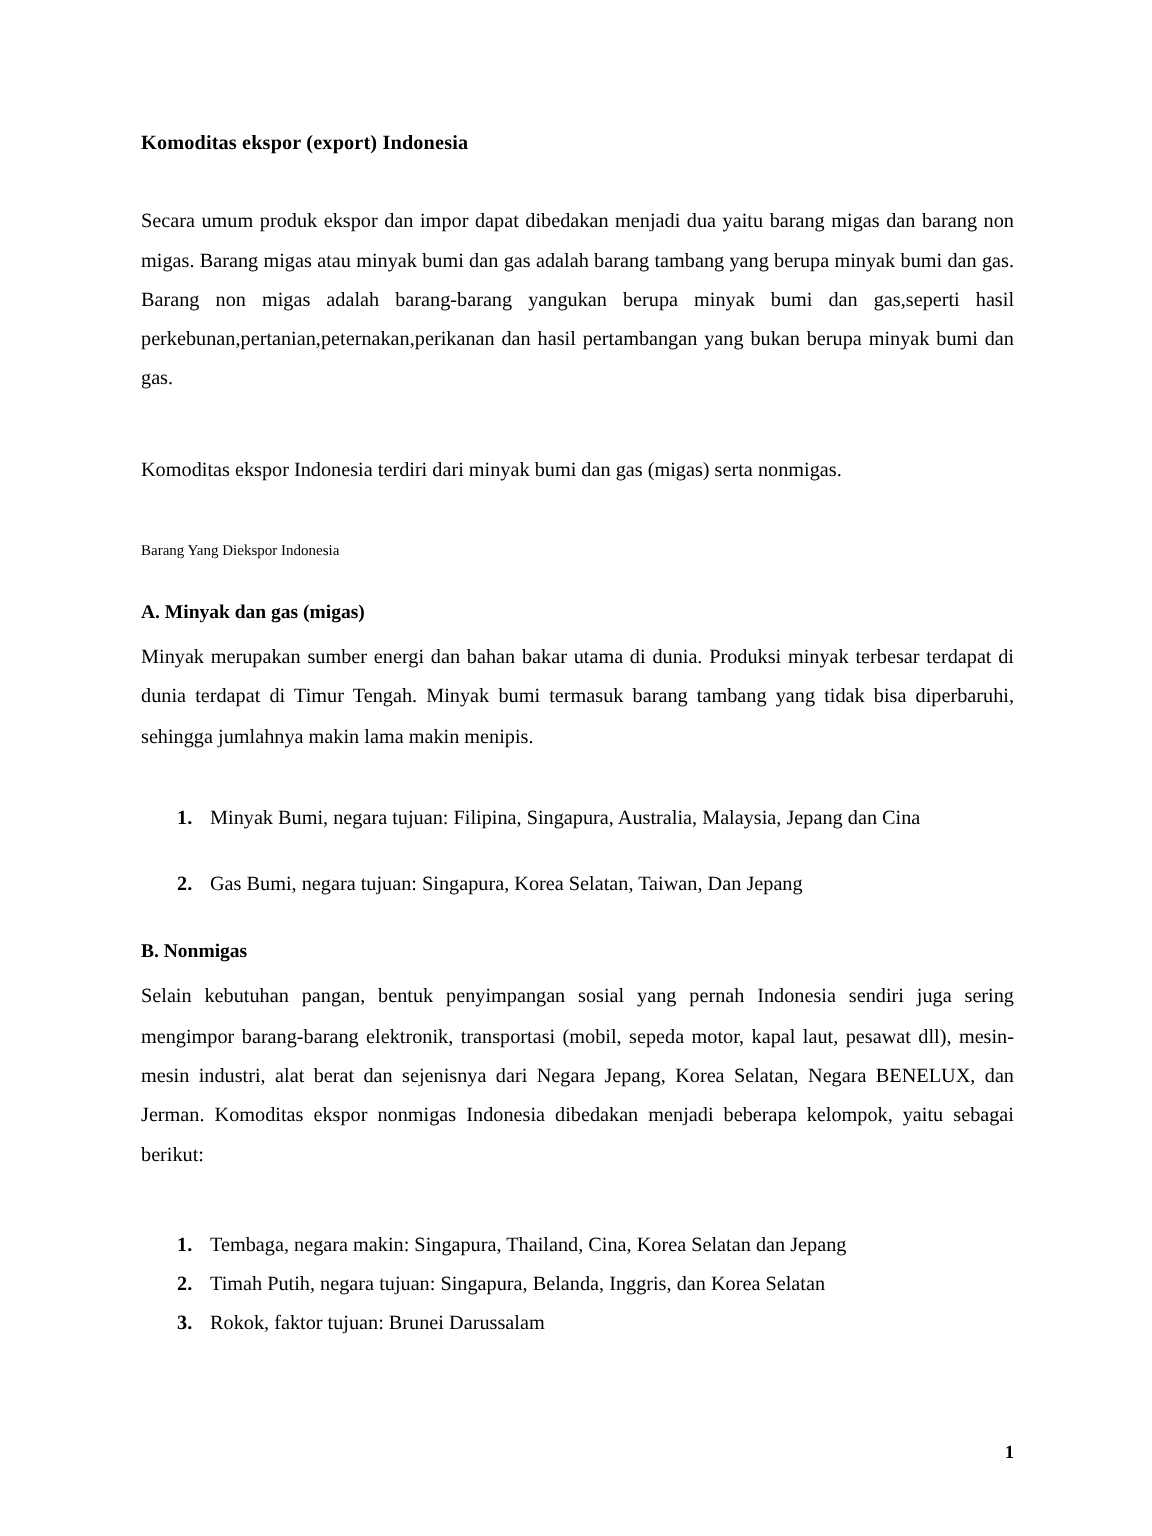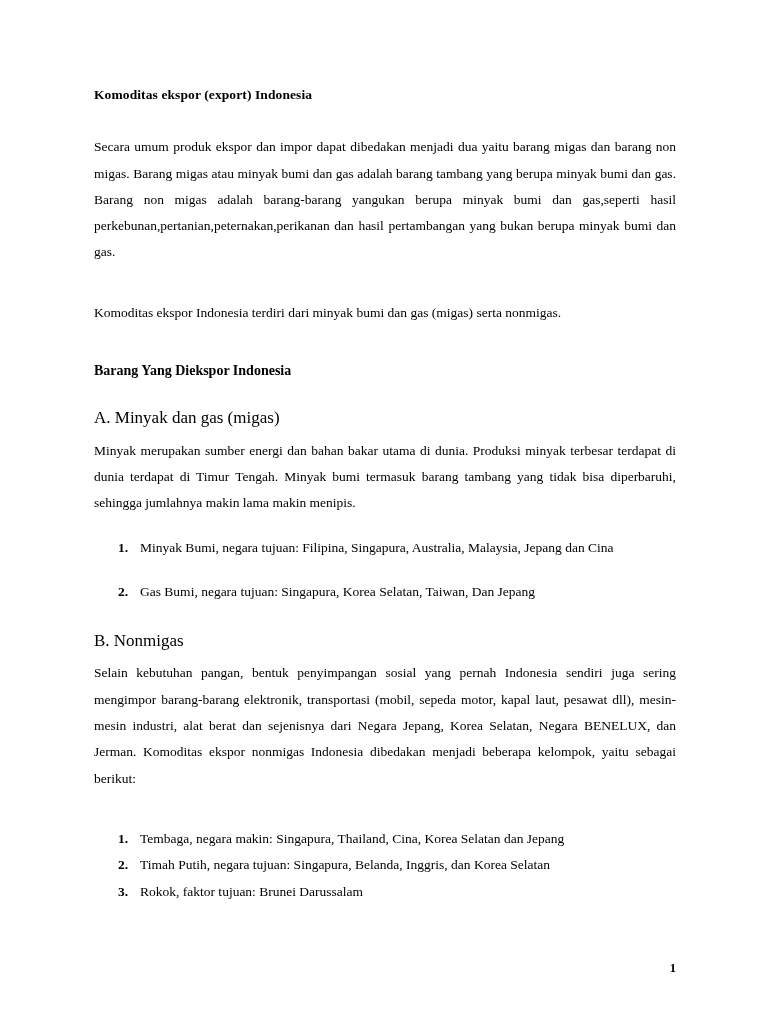--- a/index.html
+++ b/index.html
@@ -31,31 +31,31 @@
     letter-spacing: 0.1px;
   }
   p.body-par {
     font-size: 13.5px;
     line-height: 1.95;
     text-align: justify;
     text-justify: inter-word;
     margin: 0 0 20px 0;
   }
   p.body-par.tight {
-    margin-bottom: 4px;
+    margin-bottom: 14px;
   }
   .section-head {
-    font-size: 14px;
-    font-weight: bold;
+    font-size: 10px;
+    font-weight: normal;
     line-height: 1.6;
     margin: 0 0 22px 0;
   }
   .sub-head {
-    font-size: 17px;
-    font-weight: normal;
+    font-size: 13px;
+    font-weight: bold;
     line-height: 1.6;
     margin: 0 0 6px 0;
   }
   ol.num-list {
     list-style: none;
     margin: 0;
     padding: 0;
   }
   ol.num-list li {
     position: relative;

